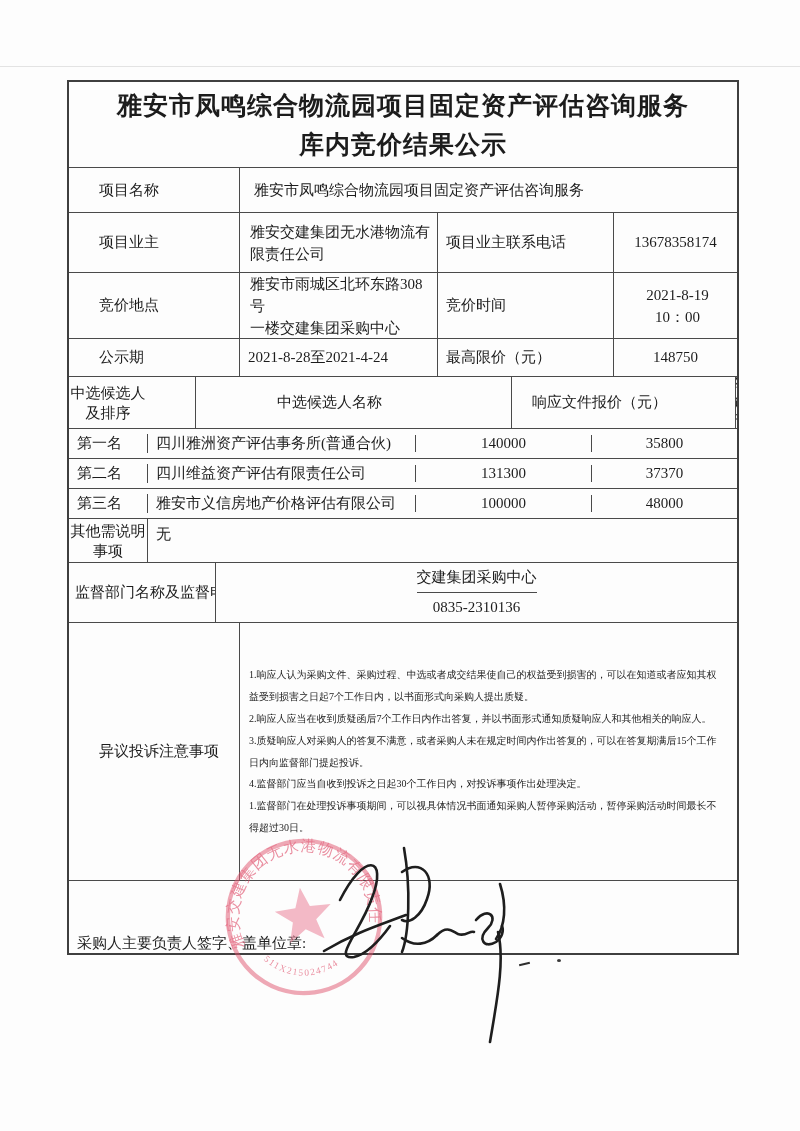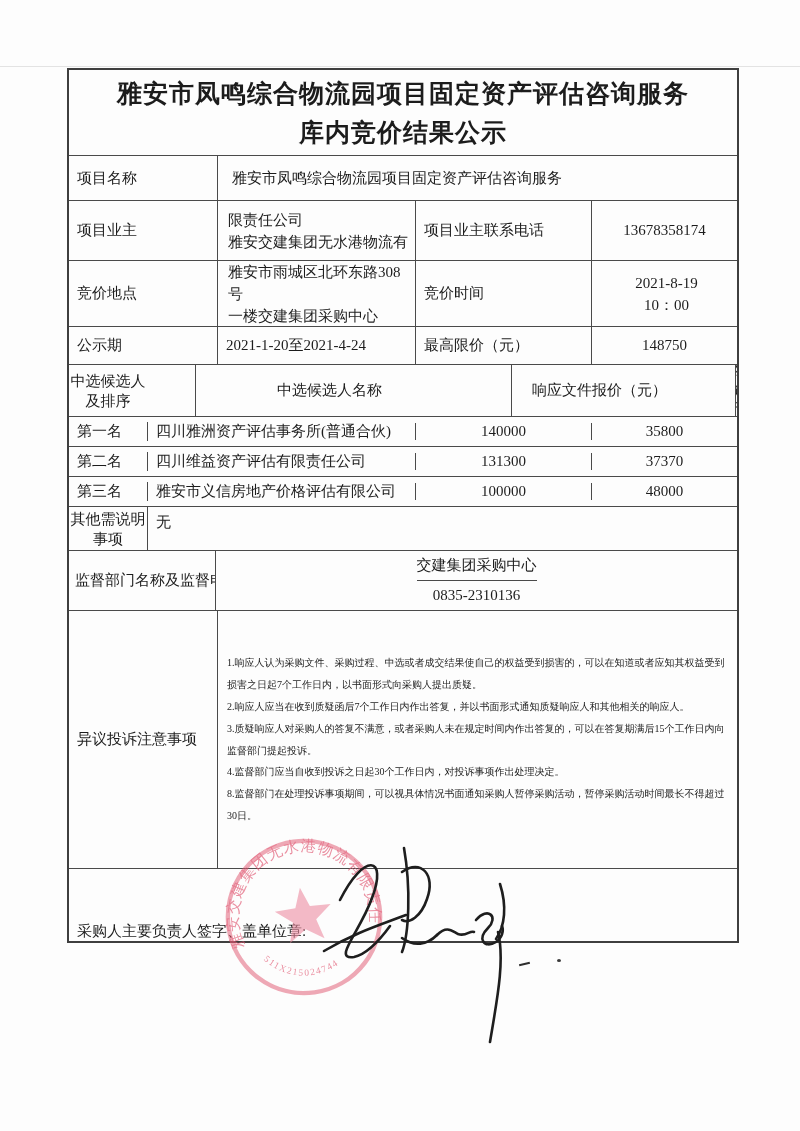--- a/index.html
+++ b/index.html
@@ -4,31 +4,31 @@
 <style>
   html,body{margin:0;padding:0;}
   body{
     width:800px;height:1131px;position:relative;overflow:hidden;
     background:#fdfdfd;color:#1c1c1c;
     font-family:"Liberation Serif","DejaVu Serif",serif;
     font-size:15px;
   }
   .scan-line{position:absolute;left:0;top:66px;width:800px;height:1px;background:#e3e3e3;}
   .tbl{
-    position:absolute;left:67px;top:68px;width:672px;
+    position:absolute;left:67px;top:80px;width:672px;
     border:2px solid #3f3f3f;box-sizing:border-box;background:transparent;
   }
   .row{display:flex;border-top:1.5px solid #4a4a4a;box-sizing:border-box;}
   .row:first-child{border-top:none;}
   .c{
     border-left:1.5px solid #4a4a4a;box-sizing:border-box;
     display:flex;align-items:center;overflow:hidden;
   }
   .c:first-child{border-left:none;}
-  .w148{width:148px;flex:0 0 148px;}
+  .w148{width:148px;flex:0 0 148px;margin-left:22px;}
   .w198{width:198px;flex:0 0 198px;}
   .w176{width:176px;flex:0 0 176px;}
   .w78{width:78px;flex:0 0 78px;}
   .w268{width:268px;flex:0 0 268px;}
   .w146{width:146px;flex:0 0 146px;}
   .grow{flex:1 1 auto;}
   .pl8{padding-left:8px;}
   .pl14{padding-left:14px;}
   .center{justify-content:center;text-align:center;}
   .wrap2{display:block;padding:4px 6px 4px 10px;align-self:center;line-height:22px;}
@@ -72,22 +72,22 @@
 
   <div class="row h45">
     <div class="c w148 pl8">项目名称</div>
     <div class="c grow pl14">雅安市凤鸣综合物流园项目固定资产评估咨询服务</div>
   </div>
 
   <div class="row h60">
     <div class="c w148 pl8">项目业主</div>
     <div class="c w198">
       <div class="wrap2">
+        <div>雅安交建集团无水港物流有</div>
         <div>限责任公司</div>
-        <div>雅安交建集团无水港物流有</div>
       </div>
     </div>
     <div class="c w176 pl8">项目业主联系电话</div>
     <div class="c grow center">13678358174</div>
   </div>
 
   <div class="row h66">
     <div class="c w148 pl8">竞价地点</div>
     <div class="c w198">
       <div class="wrap2">
@@ -99,21 +99,21 @@
     <div class="c grow center">
       <div class="wrap2" style="text-align:center;">
         <div>2021-8-19</div>
         <div>10：00</div>
       </div>
     </div>
   </div>
 
   <div class="row h38">
     <div class="c w148 pl8">公示期</div>
-    <div class="c w198 pl8">2021-1-20至2021-4-24</div>
+    <div class="c w198 pl8">2021-8-28至2021-4-24</div>
     <div class="c w176 pl8">最高限价（元）</div>
     <div class="c grow center">148750</div>
   </div>
 
   <div class="row h52">
     <div class="c w78 center hdr">中选候选人及排序</div>
     <div class="c w268 center">中选候选人名称</div>
     <div class="c w176 center">响应文件报价（元）</div>
     <div class="c grow center">最终报价（元）</div>
   </div>
@@ -152,21 +152,21 @@
     </div>
   </div>
 
   <div class="row h258">
     <div class="c w148 pl8">异议投诉注意事项</div>
     <div class="c grow notice">
       <div>1.响应人认为采购文件、采购过程、中选或者成交结果使自己的权益受到损害的，可以在知道或者应知其权益受到损害之日起7个工作日内，以书面形式向采购人提出质疑。</div>
       <div>2.响应人应当在收到质疑函后7个工作日内作出答复，并以书面形式通知质疑响应人和其他相关的响应人。</div>
       <div>3.质疑响应人对采购人的答复不满意，或者采购人未在规定时间内作出答复的，可以在答复期满后15个工作日内向监督部门提起投诉。</div>
       <div>4.监督部门应当自收到投诉之日起30个工作日内，对投诉事项作出处理决定。</div>
-      <div>8.监督部门在处理投诉事项期间，可以视具体情况书面通知采购人暂停采购活动，暂停采购活动时间最长不得超过30日。</div>
+      <div>1.监督部门在处理投诉事项期间，可以视具体情况书面通知采购人暂停采购活动，暂停采购活动时间最长不得超过30日。</div>
     </div>
   </div>
 
   <div class="row h73 sign-row">
     <div class="c grow pl8">采购人主要负责人签字、盖单位章:</div>
   </div>
 
 </div>
 
 <svg class="stamp-svg" viewBox="0 0 170 170">

